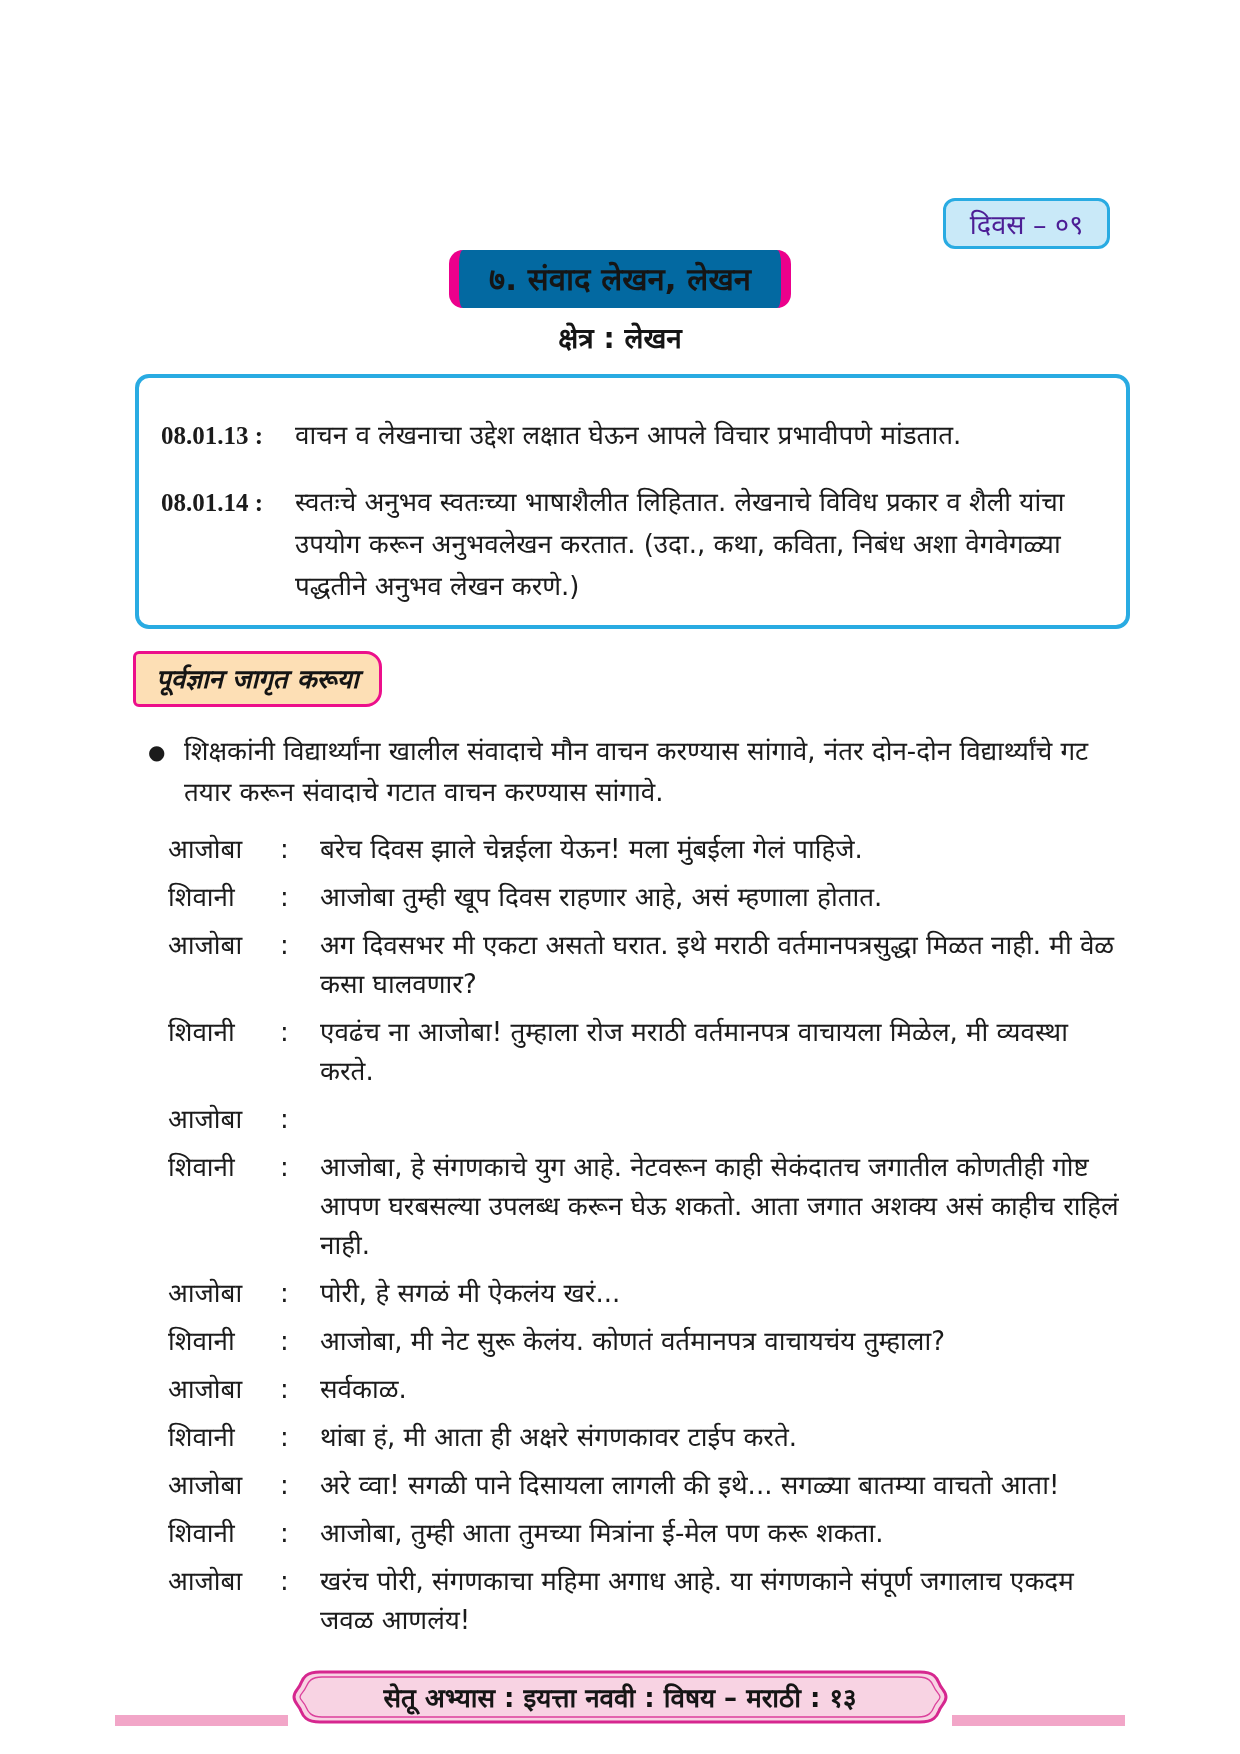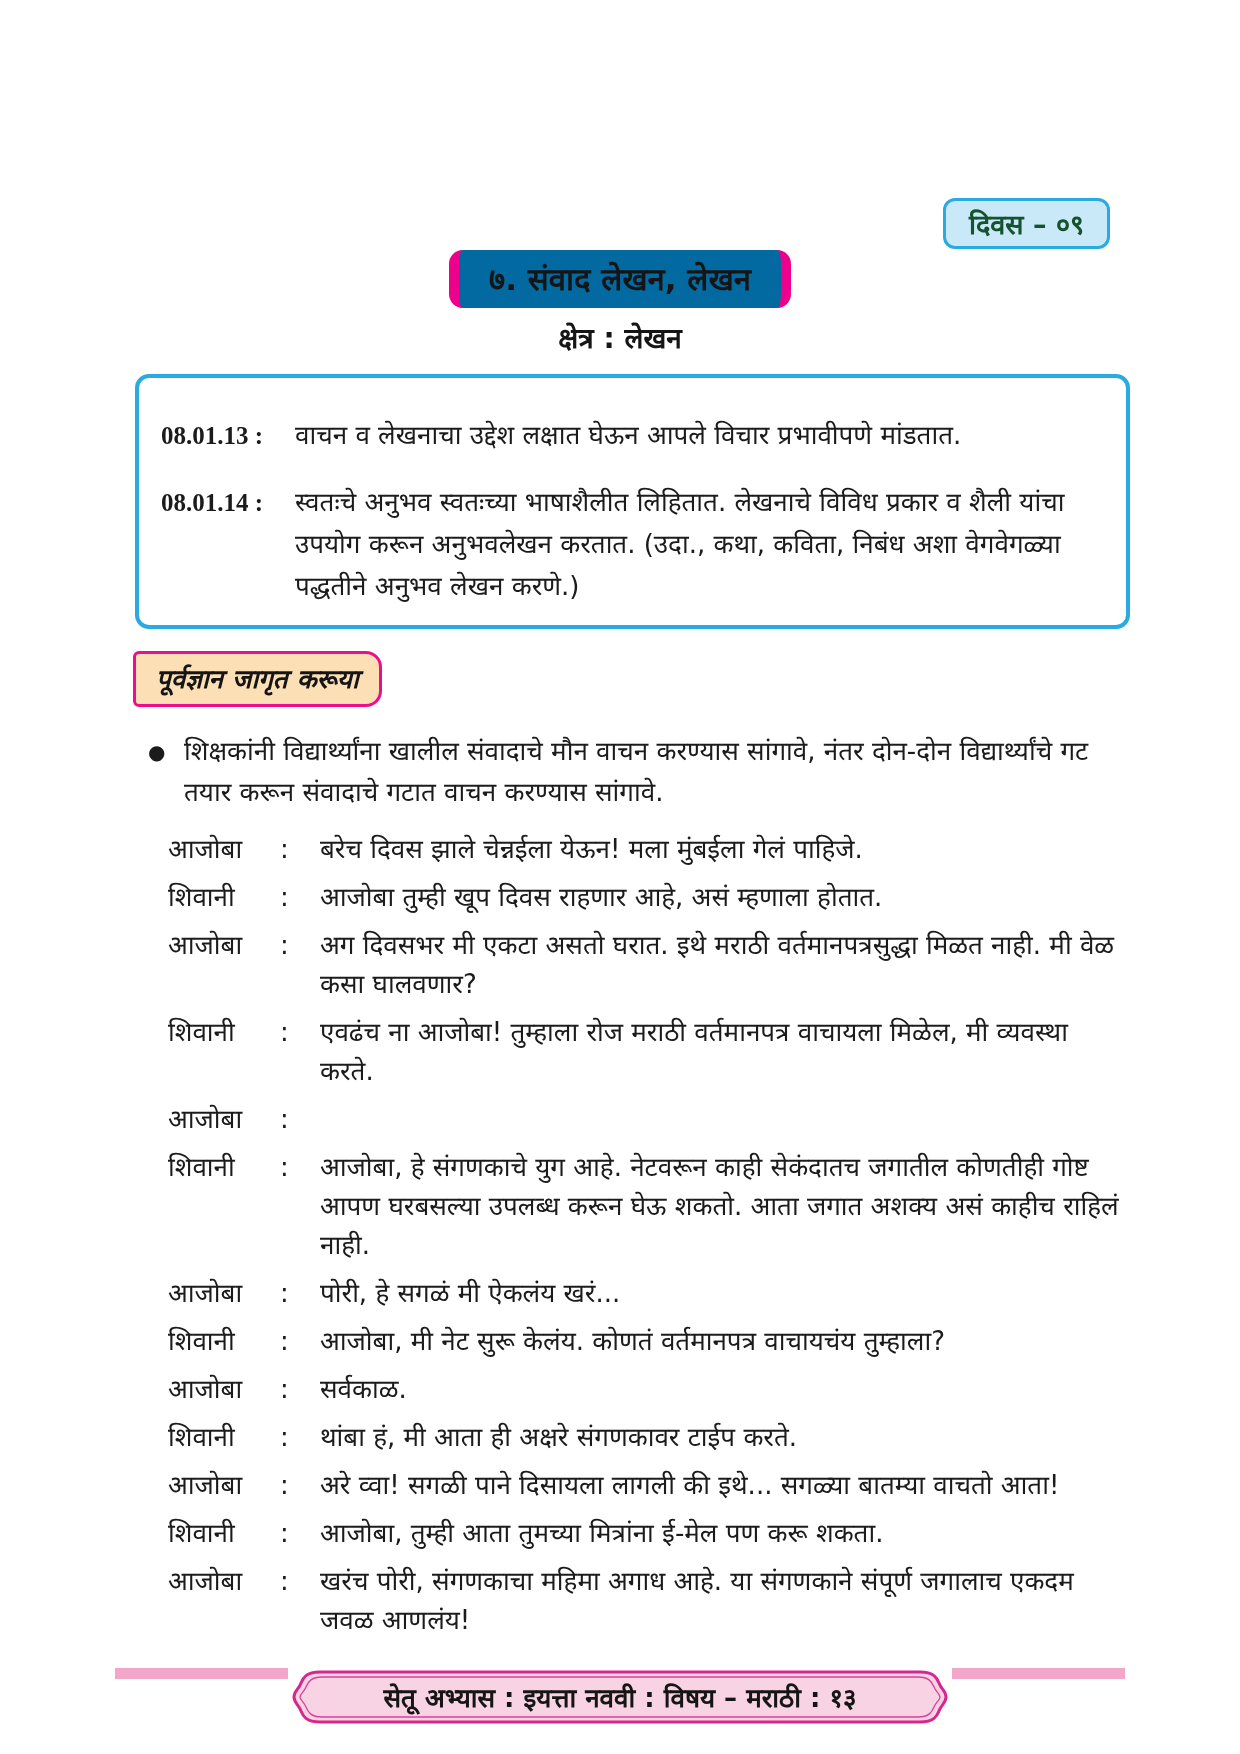--- a/index.html
+++ b/index.html
@@ -15,22 +15,22 @@
 
   
   .day-badge {
     position:absolute; top:198px; left:943px;
     width:167px; height:51px;
     background:#c9e9f8;
     border:3px solid #29abe2;
     border-radius:12px;
     box-sizing:border-box;
     display:flex; align-items:center; justify-content:center;
-    font-weight:bold; font-size:27px;
-    color:#14532d;
+    font-weight:normal; font-size:27px;
+    color:#4c1d95;
   }
 
   
   .title-box {
     margin:250px auto 0;
     width:max-content;
     background:#0369a1;
     border-left:10px solid #ec008c;
     border-right:10px solid #ec008c;
     border-radius:14px;
@@ -91,21 +91,21 @@
   .bullet-text { flex:1; }
 
   
   .dialogue { margin:16px 112px 0 168px; }
   .dialogue-row { display:flex; margin-bottom:9px; font-size:26px; line-height:1.5; }
   .speaker { flex:0 0 112px; }
   .colon   { flex:0 0 40px; text-align:left; }
   .line    { flex:1; }
 
   
-  .footer { display:flex; align-items:flex-start; margin:28px 115px 0; }
+  .footer { display:flex; align-items:flex-end; margin:28px 115px 0; }
   .footer-bar { flex:1; height:11px; background:#f2a6c8; }
   .footer-plaque { position:relative; width:660px; height:58px; margin:0 2px; flex:0 0 auto; }
   .footer-plaque svg { position:absolute; left:0; top:0; }
   .footer-text {
     position:absolute; left:0; top:0; right:0; bottom:0;
     display:flex; align-items:center; justify-content:center;
     font-weight:bold; font-size:26px; color:#151515;
   }
 </style>
 </head>

